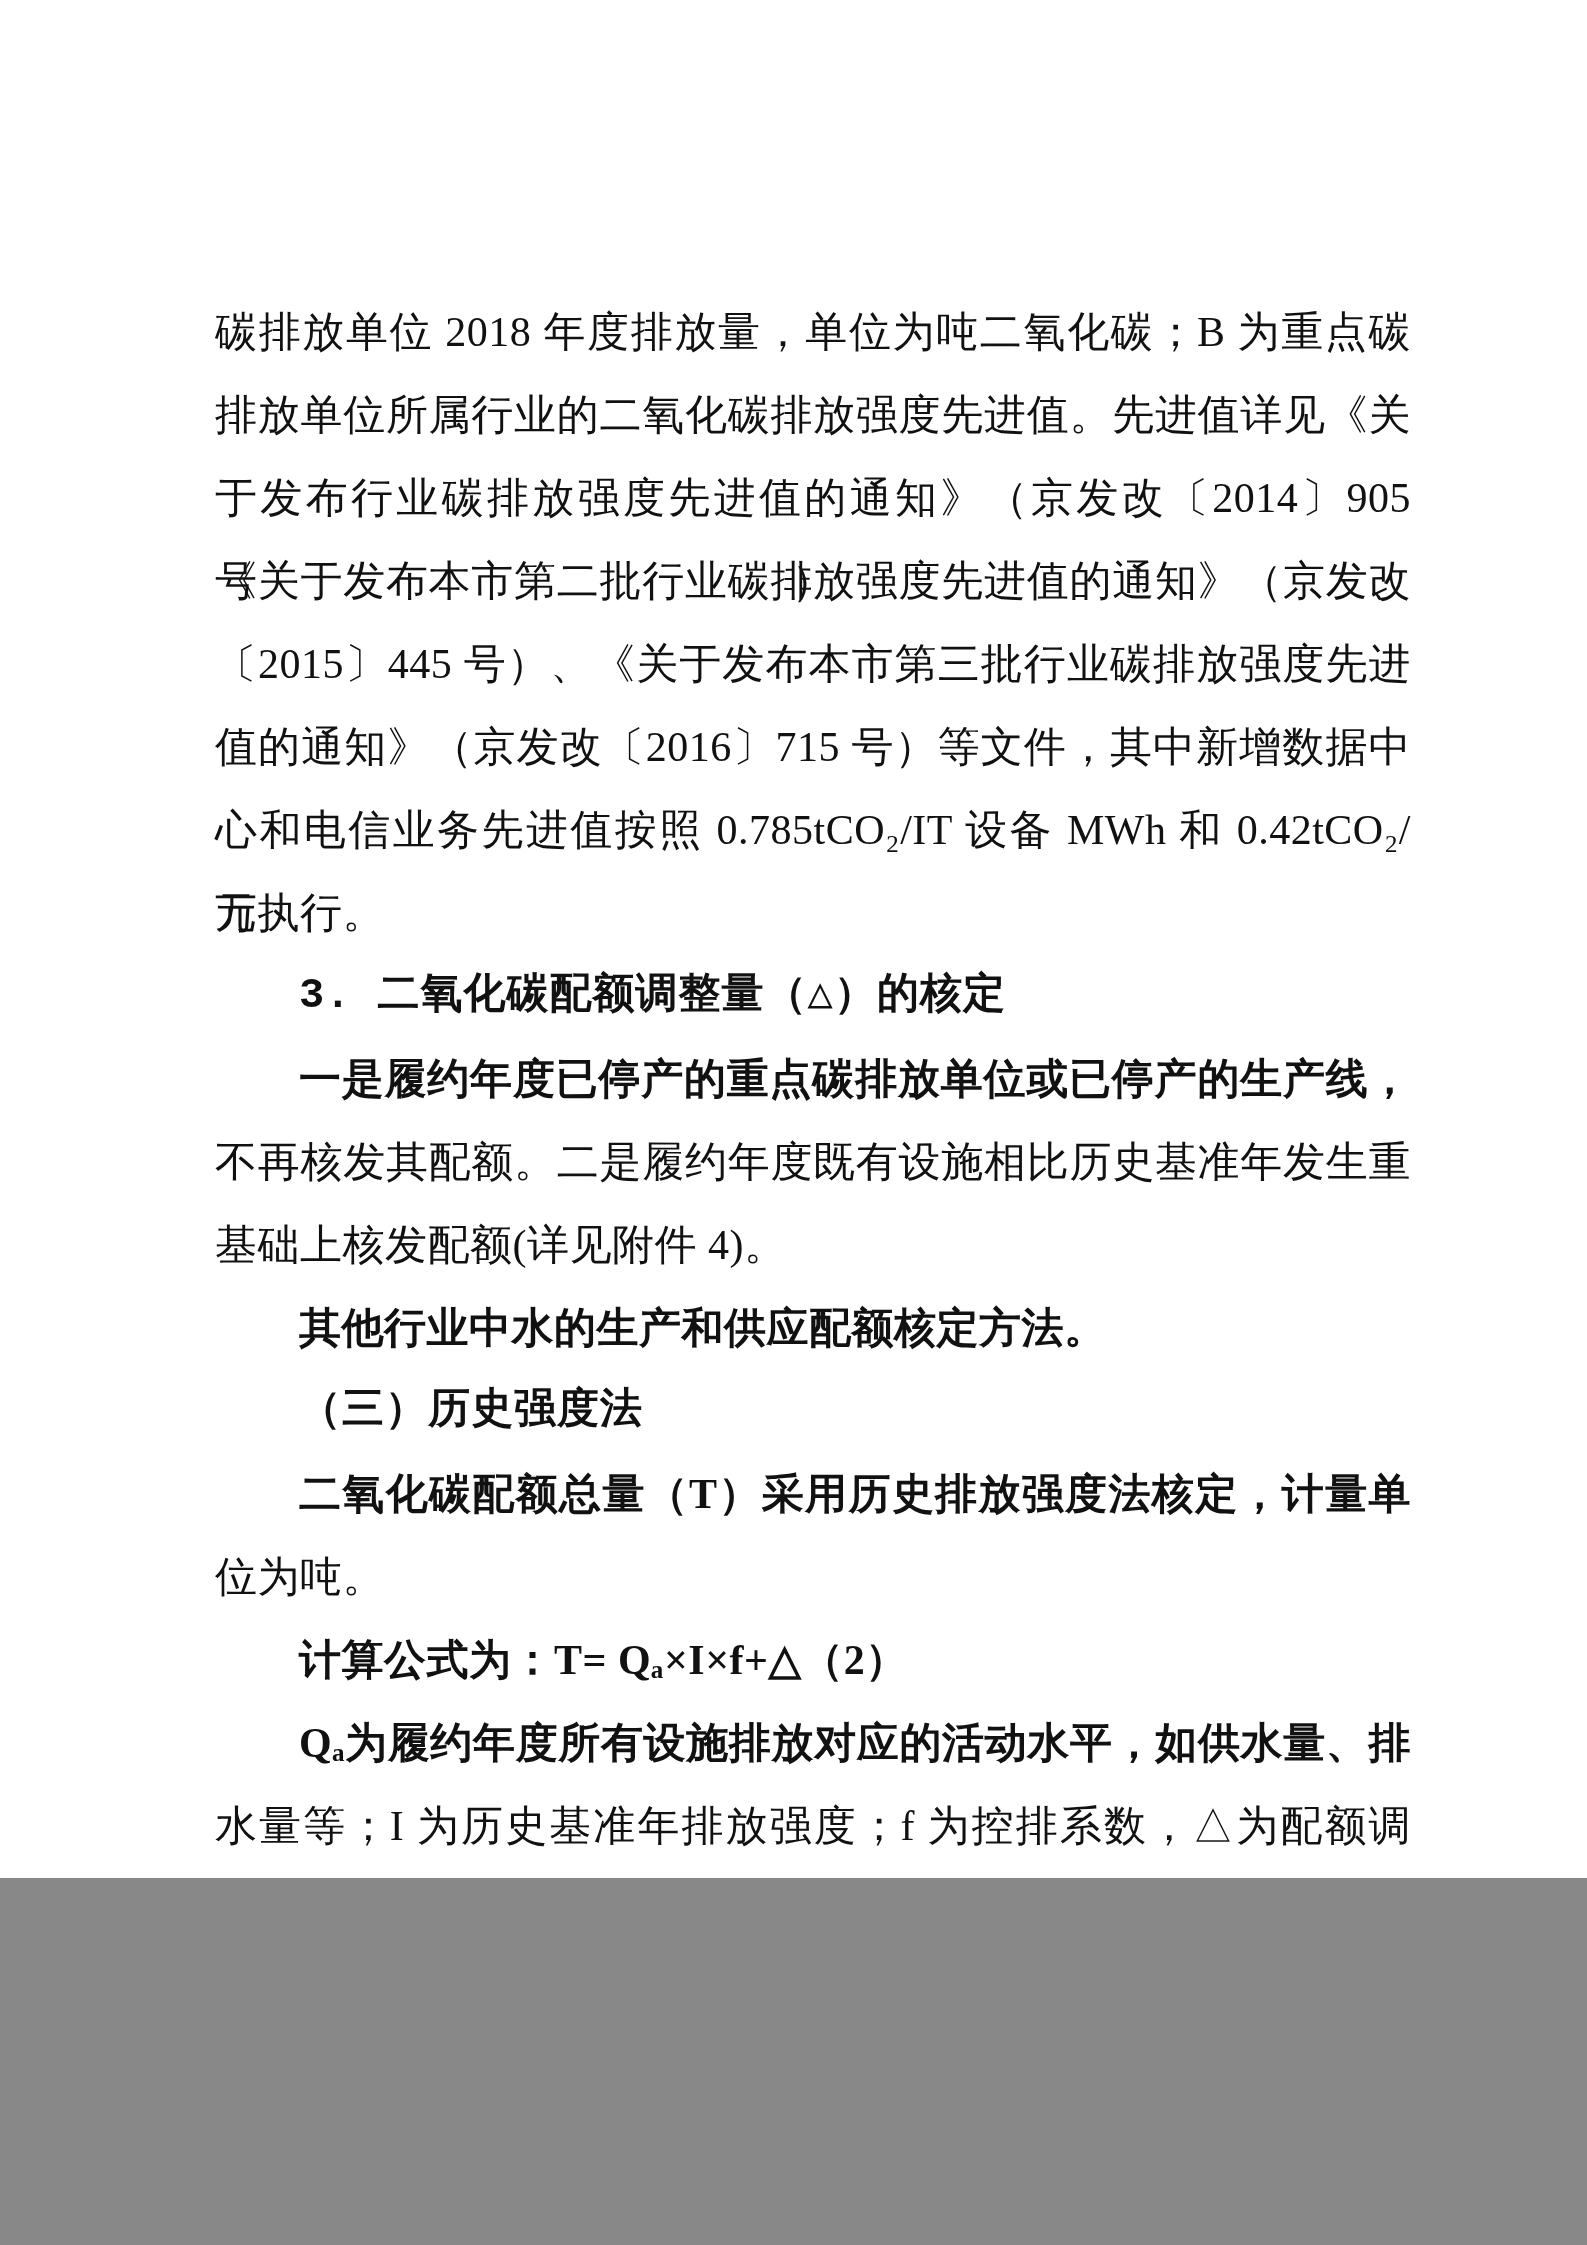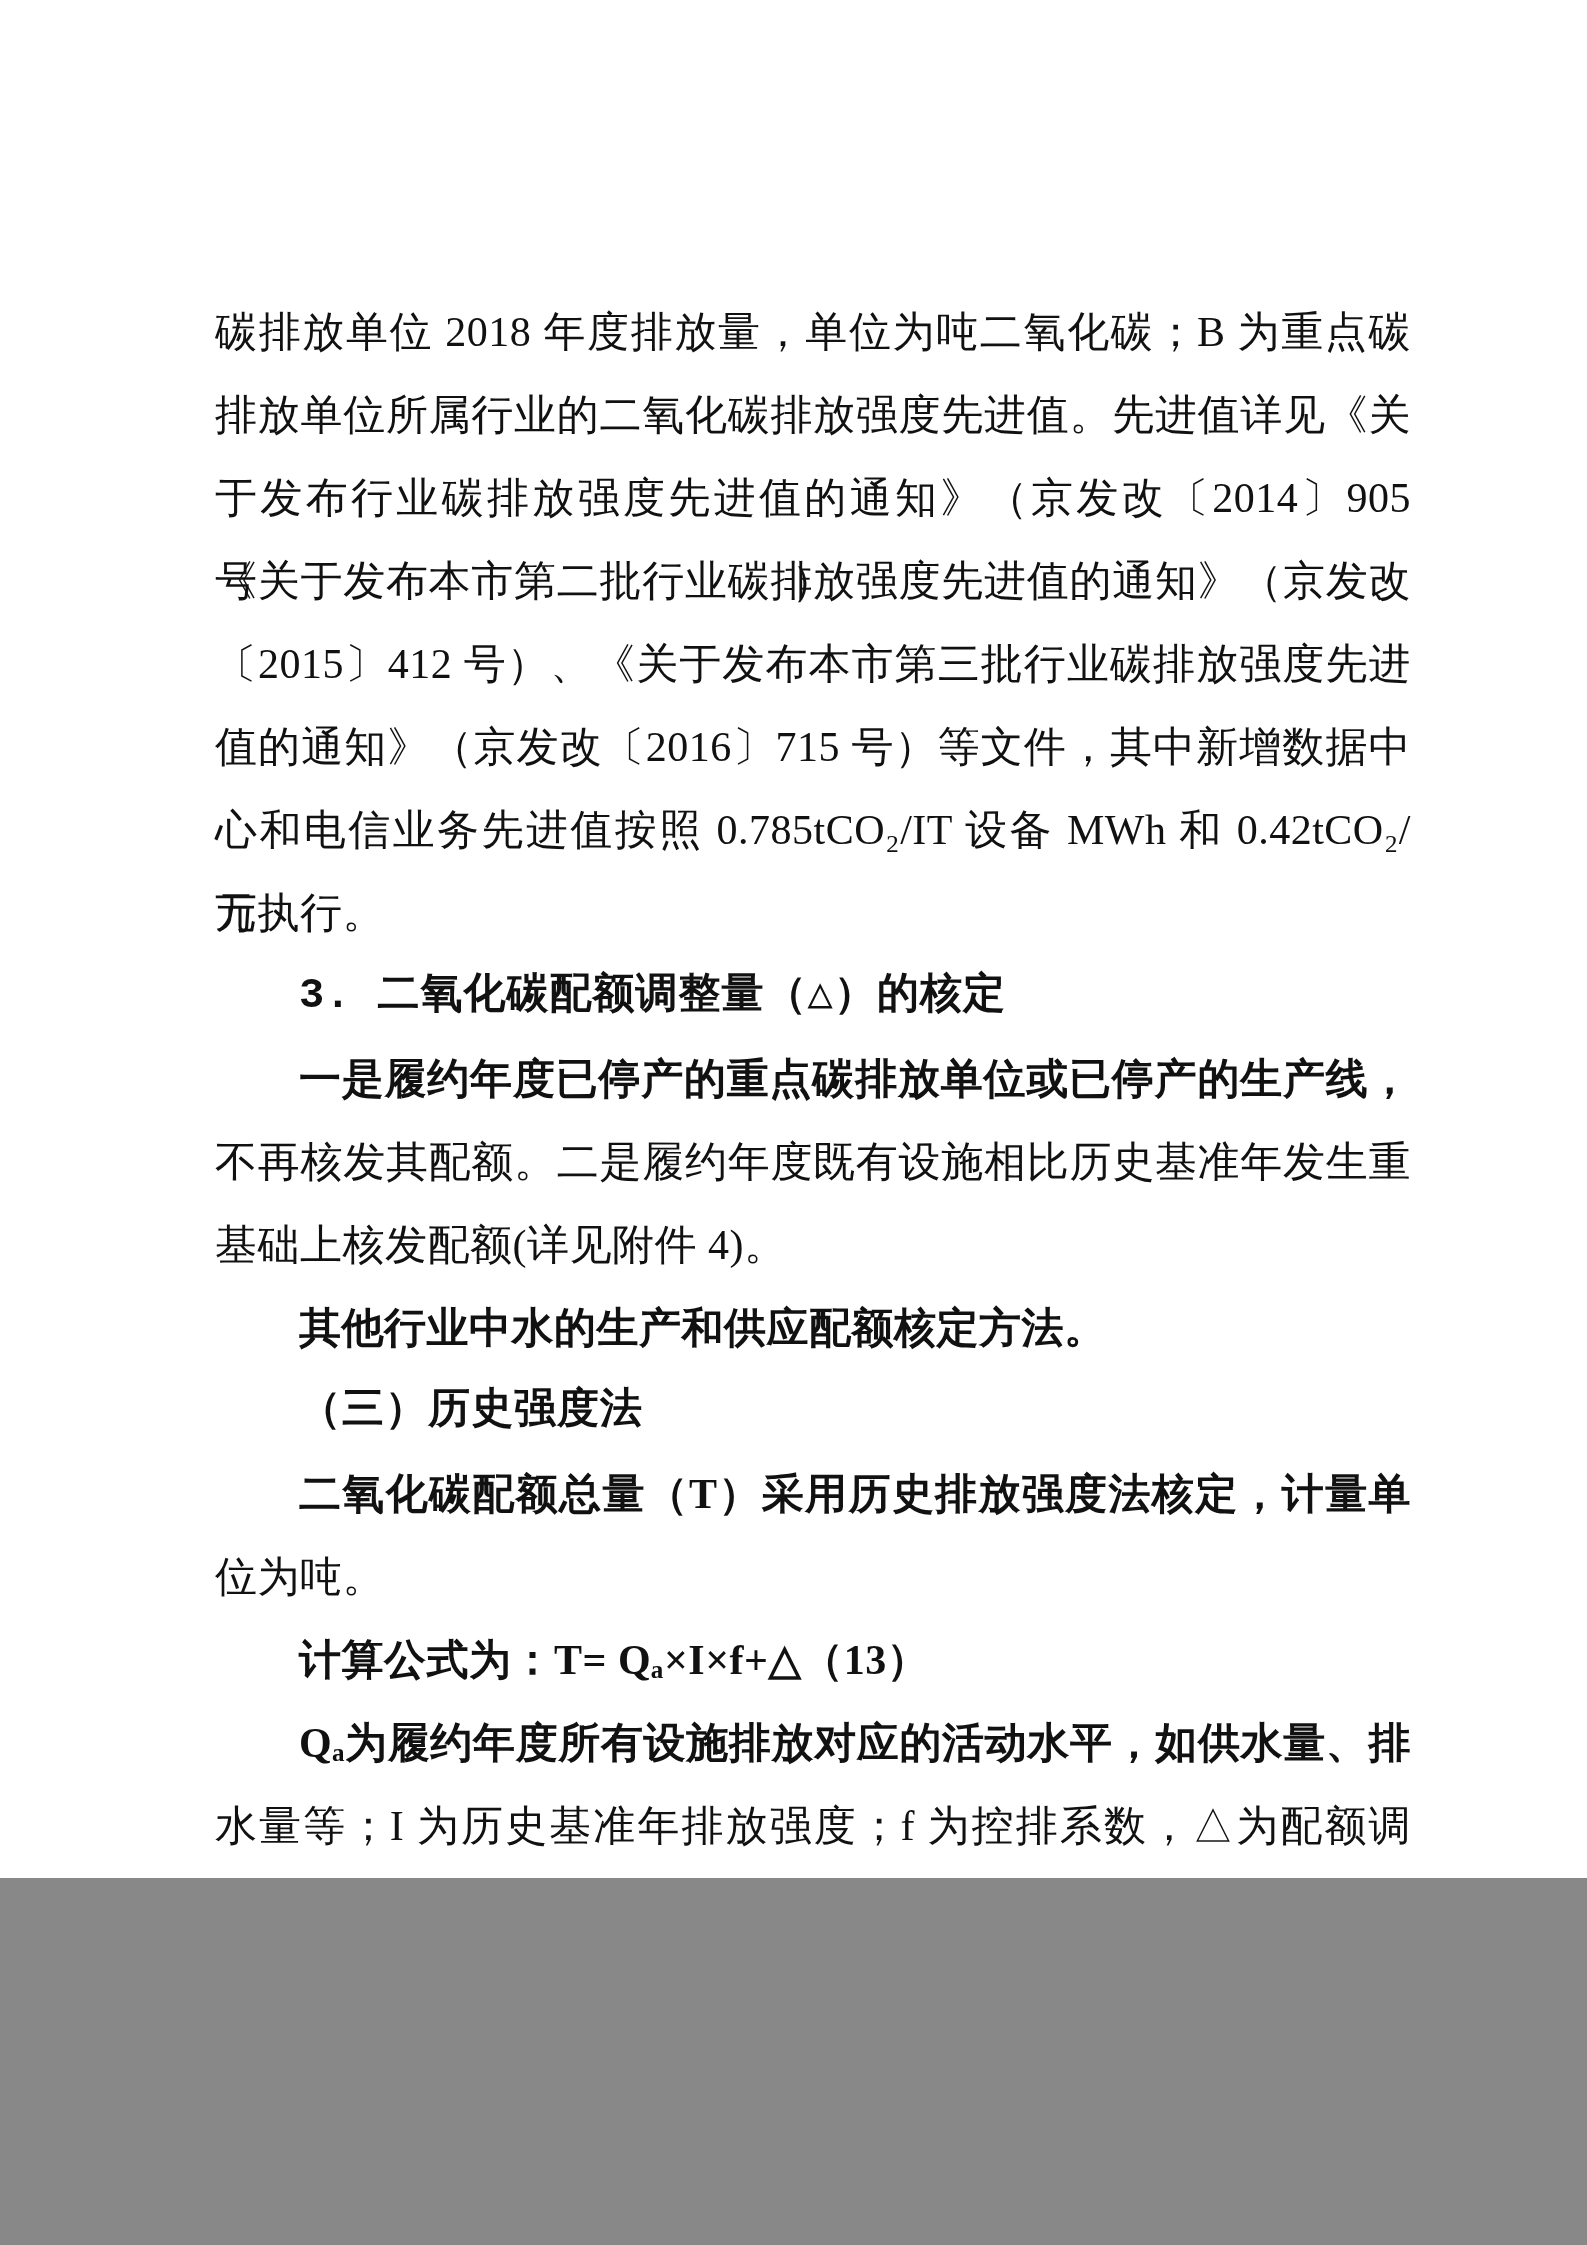--- a/index.html
+++ b/index.html
@@ -96,33 +96,33 @@
 </head>
 <body>
 
 <div class="page">
 
   <main class="text-block">
     <p class="ln j">碳排放单位 2018 年度排放量，单位为吨二氧化碳；B 为重点碳</p>
     <p class="ln j">排放单位所属行业的二氧化碳排放强度先进值。先进值详见《关</p>
     <p class="ln j">于发布行业碳排放强度先进值的通知》（京发改〔2014〕905 号）、</p>
     <p class="ln j">《关于发布本市第二批行业碳排放强度先进值的通知》（京发改</p>
-    <p class="ln j">〔2015〕412 号）、《关于发布本市第三批行业碳排放强度先进</p>
+    <p class="ln j">〔2015〕445 号）、《关于发布本市第三批行业碳排放强度先进</p>
     <p class="ln j">值的通知》（京发改〔2016〕715 号）等文件，其中新增数据中</p>
     <p class="ln j">心和电信业务先进值按照 0.785tCO₂/IT 设备 MWh 和 0.42tCO₂/万</p>
     <p class="ln">元执行。</p>
     <p class="ln b ind">3. 二氧化碳配额调整量（△）的核定</p>
     <p class="ln j ind">一是履约年度已停产的重点碳排放单位或已停产的生产线，</p>
     <p class="ln j">不再核发其配额。二是履约年度既有设施相比历史基准年发生重</p>
     <p class="ln">基础上核发配额(详见附件 4)。</p>
     <p class="ln ind">其他行业中水的生产和供应配额核定方法。</p>
     <p class="ln b ind">（三）历史强度法</p>
     <p class="ln j ind">二氧化碳配额总量（T）采用历史排放强度法核定，计量单</p>
     <p class="ln">位为吨。</p>
-    <p class="ln ind">计算公式为：T= Qₐ×I×f+△（13）</p>
+    <p class="ln ind">计算公式为：T= Qₐ×I×f+△（2）</p>
     <p class="ln j ind">Qₐ为履约年度所有设施排放对应的活动水平，如供水量、排</p>
     <p class="ln j">水量等；I 为历史基准年排放强度；f 为控排系数，△为配额调</p>
   </main>
 
   <div class="footer">— 6 —</div>
 
   <div class="logo">
     <span class="logo-e">e</span>
     <span class="logo-green">易碳</span>
     <span class="logo-orange">家</span>

